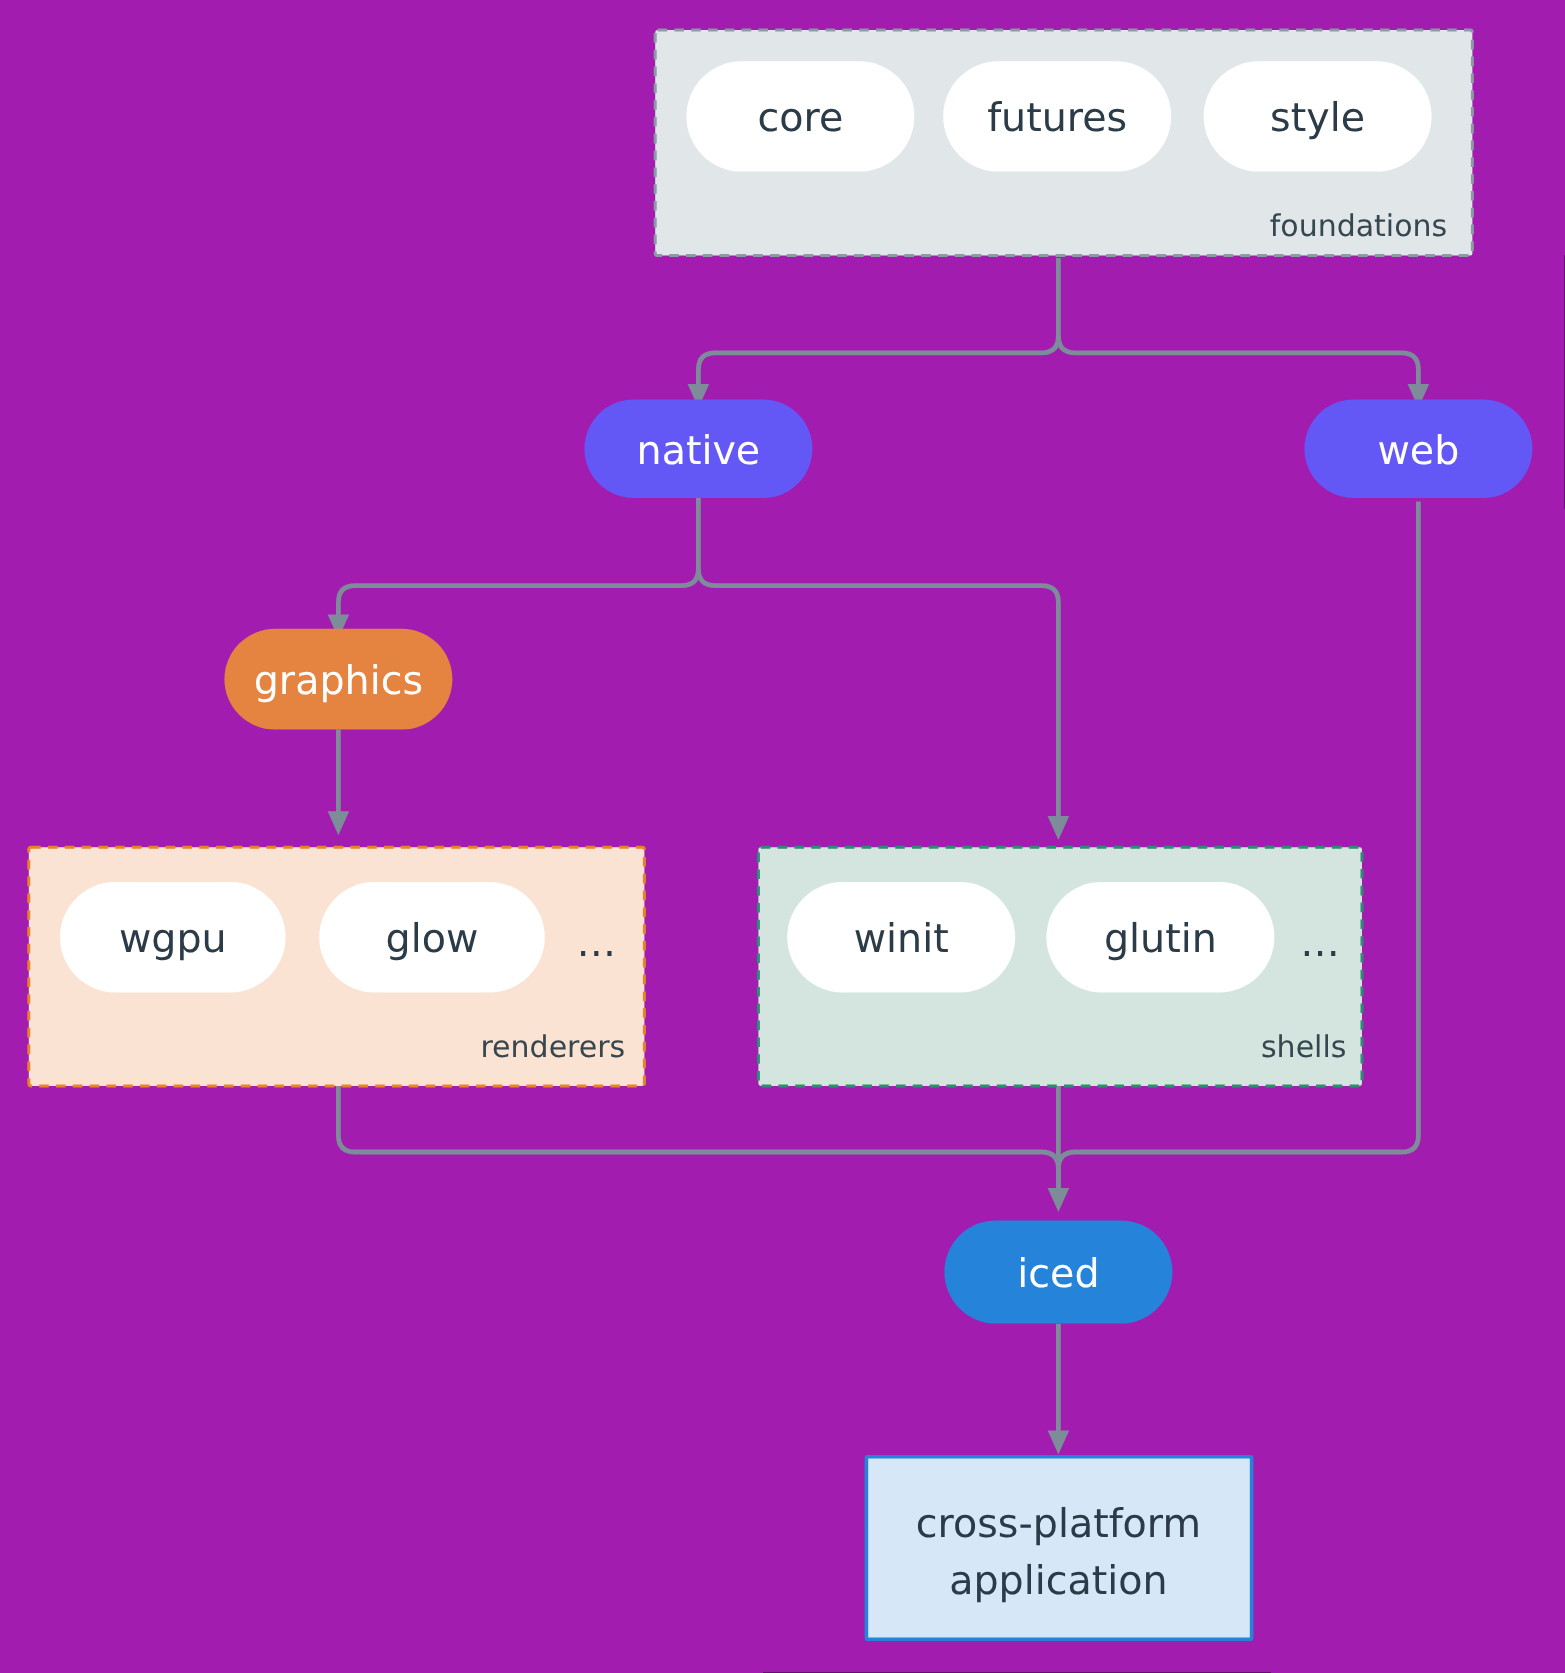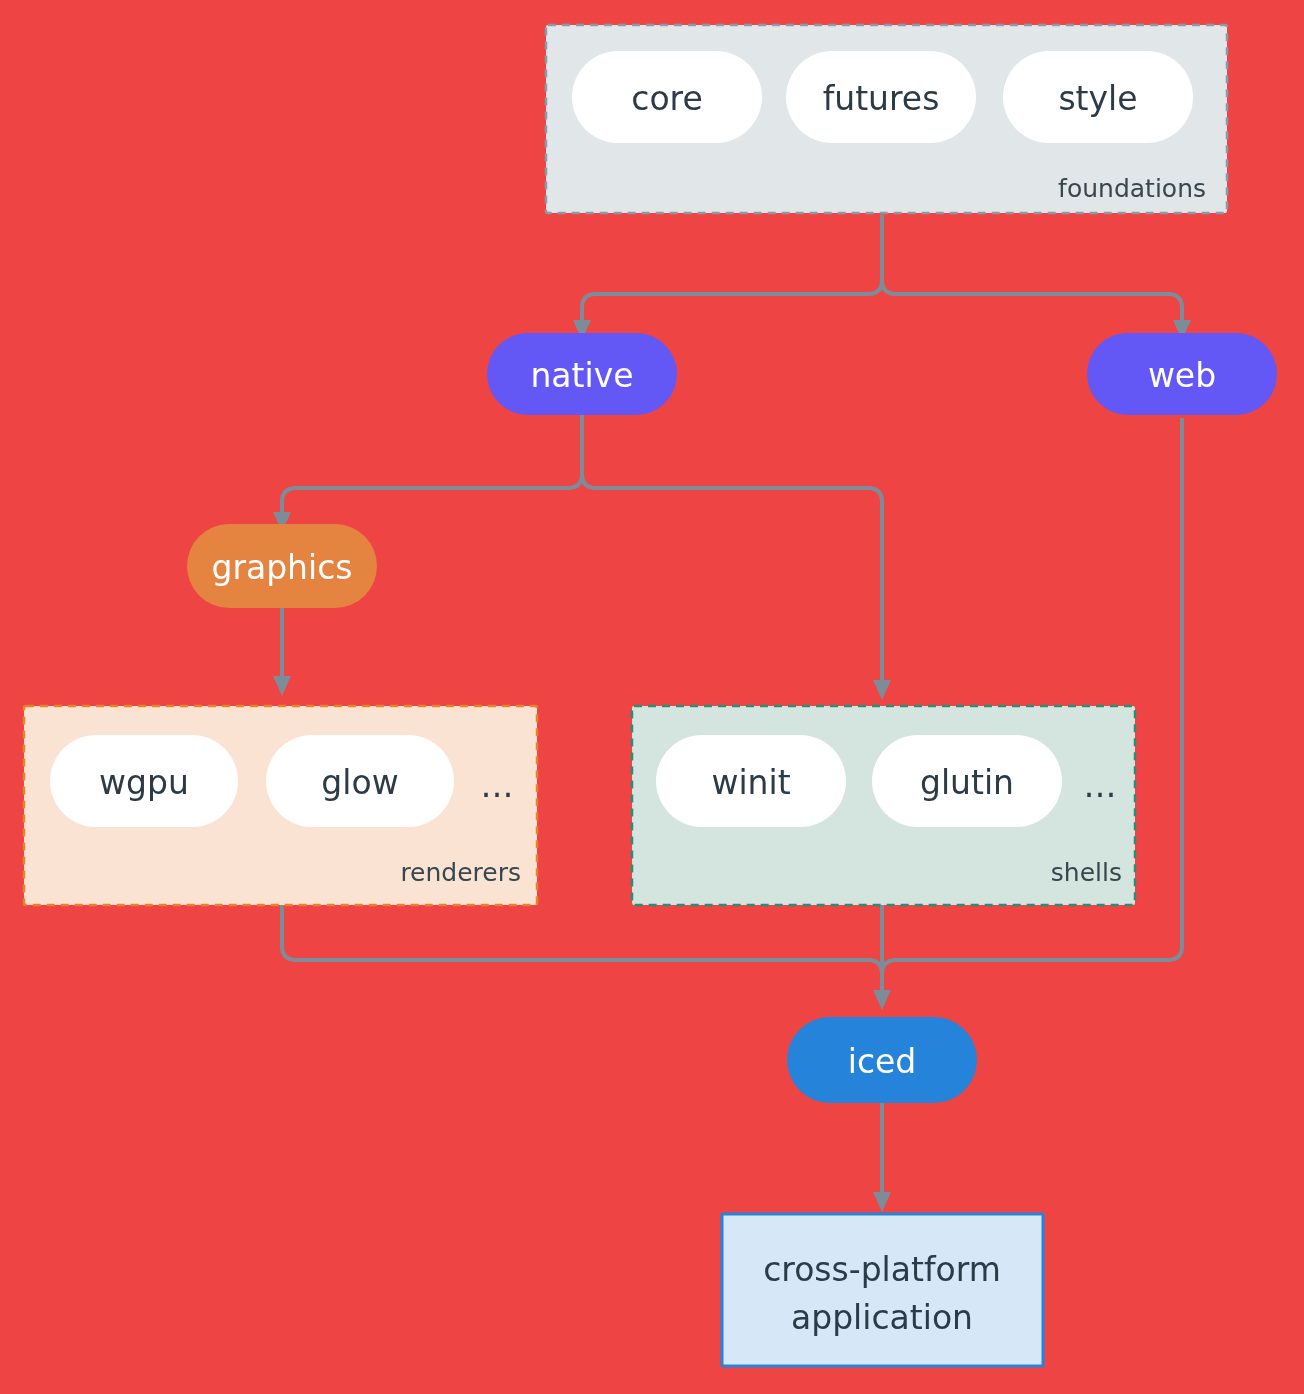--- a/index.html
+++ b/index.html
@@ -10,21 +10,21 @@
   body {
     width: 1304px;
     height: 1394px;
     overflow: hidden;
     font-family: "DejaVu Sans", "Liberation Sans", sans-serif;
   }
   #diagram-root {
     position: relative;
     width: 1304px;
     height: 1394px;
-    background: #ef4444;
+    background: #a21caf;
   }
   svg#diagram {
     position: absolute;
     top: 0;
     left: 0;
     width: 1304px;
     height: 1394px;
     display: block;
   }
   .grp-label {

